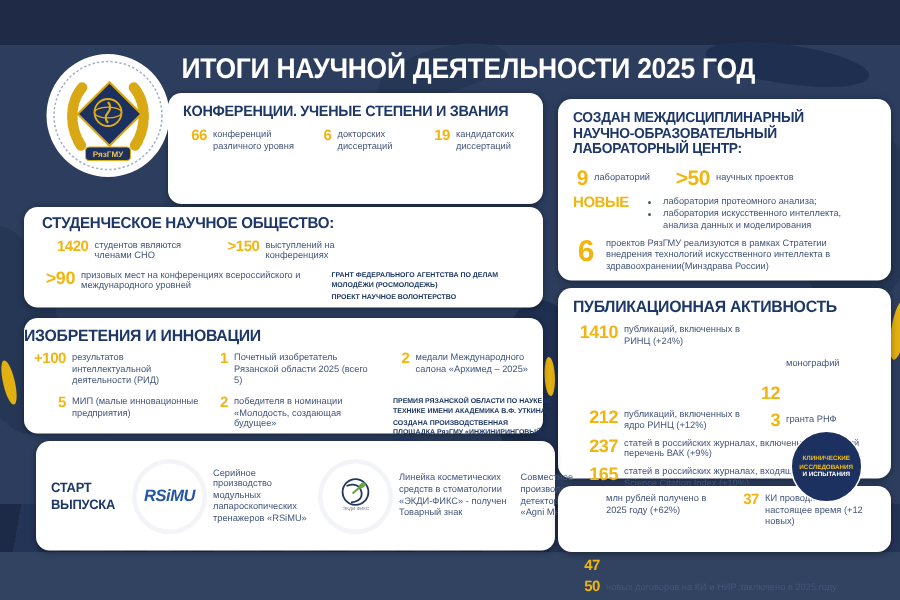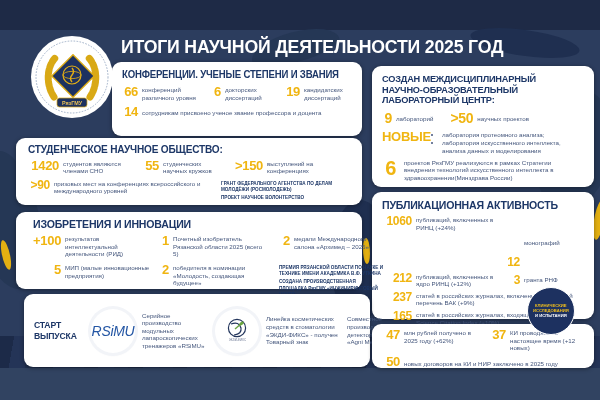--- a/index.html
+++ b/index.html
@@ -21,21 +21,21 @@
   .emblem{position:absolute;left:30px;top:35px;width:84px;height:84px;z-index:3;}
   .card{position:absolute;background:#ffffff;border-radius:9px;z-index:2;
     box-shadow:0 1px 4px rgba(0,0,0,.4);box-sizing:border-box;}
   .ct{font-weight:800;color:#1d3767;letter-spacing:-.2px;line-height:1.12;
     transform:scaleX(.96);transform-origin:left center;white-space:nowrap;}
   .ct.wrap{white-space:normal;}
   .stat{display:flex;gap:4px;align-items:flex-start;}
   .num{font-weight:800;color:#f0b511;line-height:.95;text-align:right;flex:none;
     letter-spacing:-.3px;}
   .lbl{font-size:6.2px;color:#44567c;line-height:1.22;}
-  .n13{font-size:13px;} .n12{font-size:12px;} .n20{font-size:20px;} .n14{font-size:14px;}
+  .n13{font-size:10px;} .n12{font-size:12px;} .n20{font-size:20px;} .n14{font-size:14px;}
   .row{display:flex;}
   .shrinkbox{overflow:visible;}
   .shrink{transform:scale(.5);transform-origin:0 0;width:200%;
     font-size:9.3px;font-weight:800;color:#1d3767;line-height:1.35;}
   .bullets{margin:0;padding-left:8px;font-size:6.2px;color:#44567c;line-height:1.3;}
   .circle-logo{width:44px;height:44px;border-radius:50%;background:#fff;flex:none;
     box-shadow:0 0 0 3px #f2f4f8,0 1px 3px rgba(20,40,80,.25);
     display:flex;flex-direction:column;align-items:center;justify-content:center;}
   .badge{position:absolute;left:527px;top:287px;width:46px;height:46px;border-radius:50%;
     background:#1d3160;border:1.5px solid #ffffff;z-index:4;display:flex;
@@ -94,24 +94,20 @@
       </div>
       <div class="stat">
         <span class="num n13" style="width:10px;">6</span>
         <span class="lbl" style="width:52px;">докторских диссертаций</span>
       </div>
       <div class="stat">
         <span class="num n13" style="width:16px;">19</span>
         <span class="lbl" style="width:58px;">кандидатских диссертаций</span>
       </div>
     </div>
-    <div class="stat" style="margin-top:5px;align-items:center;">
-      <span class="num n13" style="width:16px;">14</span>
-      <span class="lbl" style="white-space:nowrap;">сотрудникам присвоено ученое звание профессора и доцента</span>
-    </div>
   </div>
 
   <div class="card" style="left:372px;top:66px;width:222px;height:121px;padding:8px 10px;">
     <div class="ct wrap" style="font-size:9.6px;">СОЗДАН МЕЖДИСЦИПЛИНАРНЫЙ НАУЧНО-ОБРАЗОВАТЕЛЬНЫЙ ЛАБОРАТОРНЫЙ ЦЕНТР:</div>
     <div class="row" style="margin-top:6px;gap:14px;">
       <div class="stat" style="align-items:center;">
         <span class="num n14" style="width:10px;">9</span>
         <span class="lbl">лабораторий</span>
       </div>
       <div class="stat" style="align-items:center;">
@@ -133,24 +129,20 @@
   </div>
 
   <div class="card" style="left:16px;top:138px;width:346px;height:67px;padding:6px 12px;">
     <div class="ct" style="font-size:10.5px;">СТУДЕНЧЕСКОЕ НАУЧНОЕ ОБЩЕСТВО:</div>
     <div class="row" style="margin-top:4px;gap:9px;">
       <div class="stat">
         <span class="num n13" style="width:31px;">1420</span>
         <span class="lbl" style="width:70px;">студентов являются членами СНО</span>
       </div>
       <div class="stat">
-        <span class="num n13" style="width:17px;">55</span>
-        <span class="lbl" style="width:60px;">студенческих научных кружков</span>
-      </div>
-      <div class="stat">
         <span class="num n13" style="width:31px;">&gt;150</span>
         <span class="lbl" style="width:64px;">выступлений на конференциях</span>
       </div>
     </div>
     <div class="row" style="margin-top:5px;gap:8px;">
       <div class="stat" style="width:186px;">
         <span class="num n12" style="width:22px;">&gt;90</span>
         <span class="lbl" style="width:156px;">призовых мест на конференциях всероссийского и международного уровней</span>
       </div>
       <div class="shrinkbox" style="width:130px;height:24px;">
@@ -159,21 +151,21 @@
           <div style="margin-top:4px;">ПРОЕКТ НАУЧНОЕ ВОЛОНТЕРСТВО</div>
         </div>
       </div>
     </div>
   </div>
 
   <div class="card" style="left:372px;top:192px;width:222px;height:127px;padding:7px 10px;">
     <div class="ct" style="font-size:11px;">ПУБЛИКАЦИОННАЯ АКТИВНОСТЬ</div>
     <div style="display:grid;grid-template-columns:116px 1fr;gap:4px 6px;margin-top:5px;">
       <div class="stat">
-        <span class="num n12" style="width:30px;">1060</span>
+        <span class="num n12" style="width:30px;">1410</span>
         <span class="lbl" style="width:80px;">публикаций, включенных в РИНЦ (+24%)</span>
       </div>
       <div class="stat" style="align-items:center;">
         <span class="num n12" style="width:16px;margin-top:41px;">12</span>
         <span class="lbl">монографий</span>
       </div>
       <div class="stat">
         <span class="num n12" style="width:30px;">212</span>
         <span class="lbl" style="width:80px;">публикаций, включенных в ядро РИНЦ (+12%)</span>
       </div>
@@ -189,21 +181,21 @@
         <span class="num n12" style="width:30px;">165</span>
         <span class="lbl" style="width:160px;">статей в российских журналах, входящих в Russian Science Citation Index (+10%)</span>
       </div>
       <div class="stat" style="grid-column:1/3;">
         <span class="num n12" style="width:30px;">230</span>
         <span class="lbl" style="width:130px;">статей в журналах, входящих в Scopus и Web of Science</span>
       </div>
     </div>
   </div>
 
-  <div class="card" style="left:16px;top:212px;width:346px;height:77px;padding:6px 17px;">
+  <div class="card" style="left:16px;top:212px;width:346px;height:77px;padding:6px 0;">
     <div class="ct" style="font-size:11px;">ИЗОБРЕТЕНИЯ И ИННОВАЦИИ</div>
     <div style="display:grid;grid-template-columns:120px 112px 1fr;gap:6px 7px;margin-top:5px;">
       <div class="stat">
         <span class="num n13" style="width:28px;">+100</span>
         <span class="lbl" style="width:86px;">результатов интеллектуальной деятельности (РИД)</span>
       </div>
       <div class="stat">
         <span class="num n13" style="width:9px;">1</span>
         <span class="lbl" style="width:96px;">Почетный изобретатель Рязанской области 2025 (всего 5)</span>
       </div>
@@ -224,40 +216,40 @@
           <div>ПРЕМИЯ РЯЗАНСКОЙ ОБЛАСТИ ПО НАУКЕ И ТЕХНИКЕ ИМЕНИ АКАДЕМИКА В.Ф. УТКИНА</div>
           <div style="margin-top:4px;">СОЗДАНА ПРОИЗВОДСТВЕННАЯ ПЛОЩАДКА РязГМУ «ИНЖИНИРИНГОВЫЙ ЦЕНТР»</div>
         </div>
       </div>
     </div>
   </div>
 
   <div class="card" style="left:24px;top:294px;width:346px;height:73px;padding:6px 10px;display:flex;align-items:center;gap:7px;">
     <div class="ct wrap" style="font-size:9px;width:50px;flex:none;">СТАРТ ВЫПУСКА</div>
     <div class="circle-logo">
-      <span style="font-size:14px;font-weight:400;font-style:italic;color:#2456a4;letter-spacing:-.3px;">RSiMU</span>
+      <span style="font-size:11px;font-weight:700;font-style:italic;color:#2456a4;letter-spacing:-.3px;">RSiMU</span>
     </div>
     <div class="lbl" style="width:66px;flex:none;">Серийное производство модульных лапароскопических тренажеров «RSiMU»</div>
     <div class="circle-logo">
       <svg width="24" height="20" viewBox="0 0 24 20">
         <circle cx="12" cy="10" r="8.6" fill="none" stroke="#23355c" stroke-width="1.2"></circle>
         <path d="M6 6 q8 -3 10 4 q1 6 -7 7" fill="none" stroke="#23355c" stroke-width="1.2"></path>
         <path d="M10 11 l7 -6" stroke="#6aa53f" stroke-width="1.4"></path>
         <ellipse cx="16.5" cy="5.6" rx="2.6" ry="1.5" transform="rotate(-35 16.5 5.6)" fill="#6aa53f"></ellipse>
       </svg>
       <span style="font-size:6px;transform:scale(.5);transform-origin:center top;color:#6b7693;white-space:nowrap;">ЭКДИ-ФИКС</span>
     </div>
     <div class="lbl" style="width:74px;flex:none;">Линейка косметических средств в стоматологии «ЭКДИ-ФИКС» - получен Товарный знак</div>
     <div class="lbl" style="width:70px;flex:none;">Совместное производство детекторов осколков «Agni Medtech»</div>
   </div>
 
   <div class="card" style="left:372px;top:324px;width:222px;height:44px;padding:5px 10px;">
     <div class="row" style="gap:8px;">
       <div class="stat" style="width:98px;">
-        <span class="num n13" style="width:18px;">47</span>
+        <span class="num n13" style="width:18px;margin-top:44px;">47</span>
         <span class="lbl" style="width:76px;">млн рублей получено в 2025 году (+62%)</span>
       </div>
       <div class="stat">
         <span class="num n13" style="width:18px;">37</span>
         <span class="lbl" style="width:76px;">КИ проводятся в настоящее время (+12 новых)</span>
       </div>
     </div>
     <div class="stat" style="margin-top:4px;align-items:flex-end;">
       <span class="num n13" style="width:18px;">50</span>
       <span class="lbl" style="white-space:nowrap;">новых договоров на КИ и НИР заключено в 2025 году</span>

